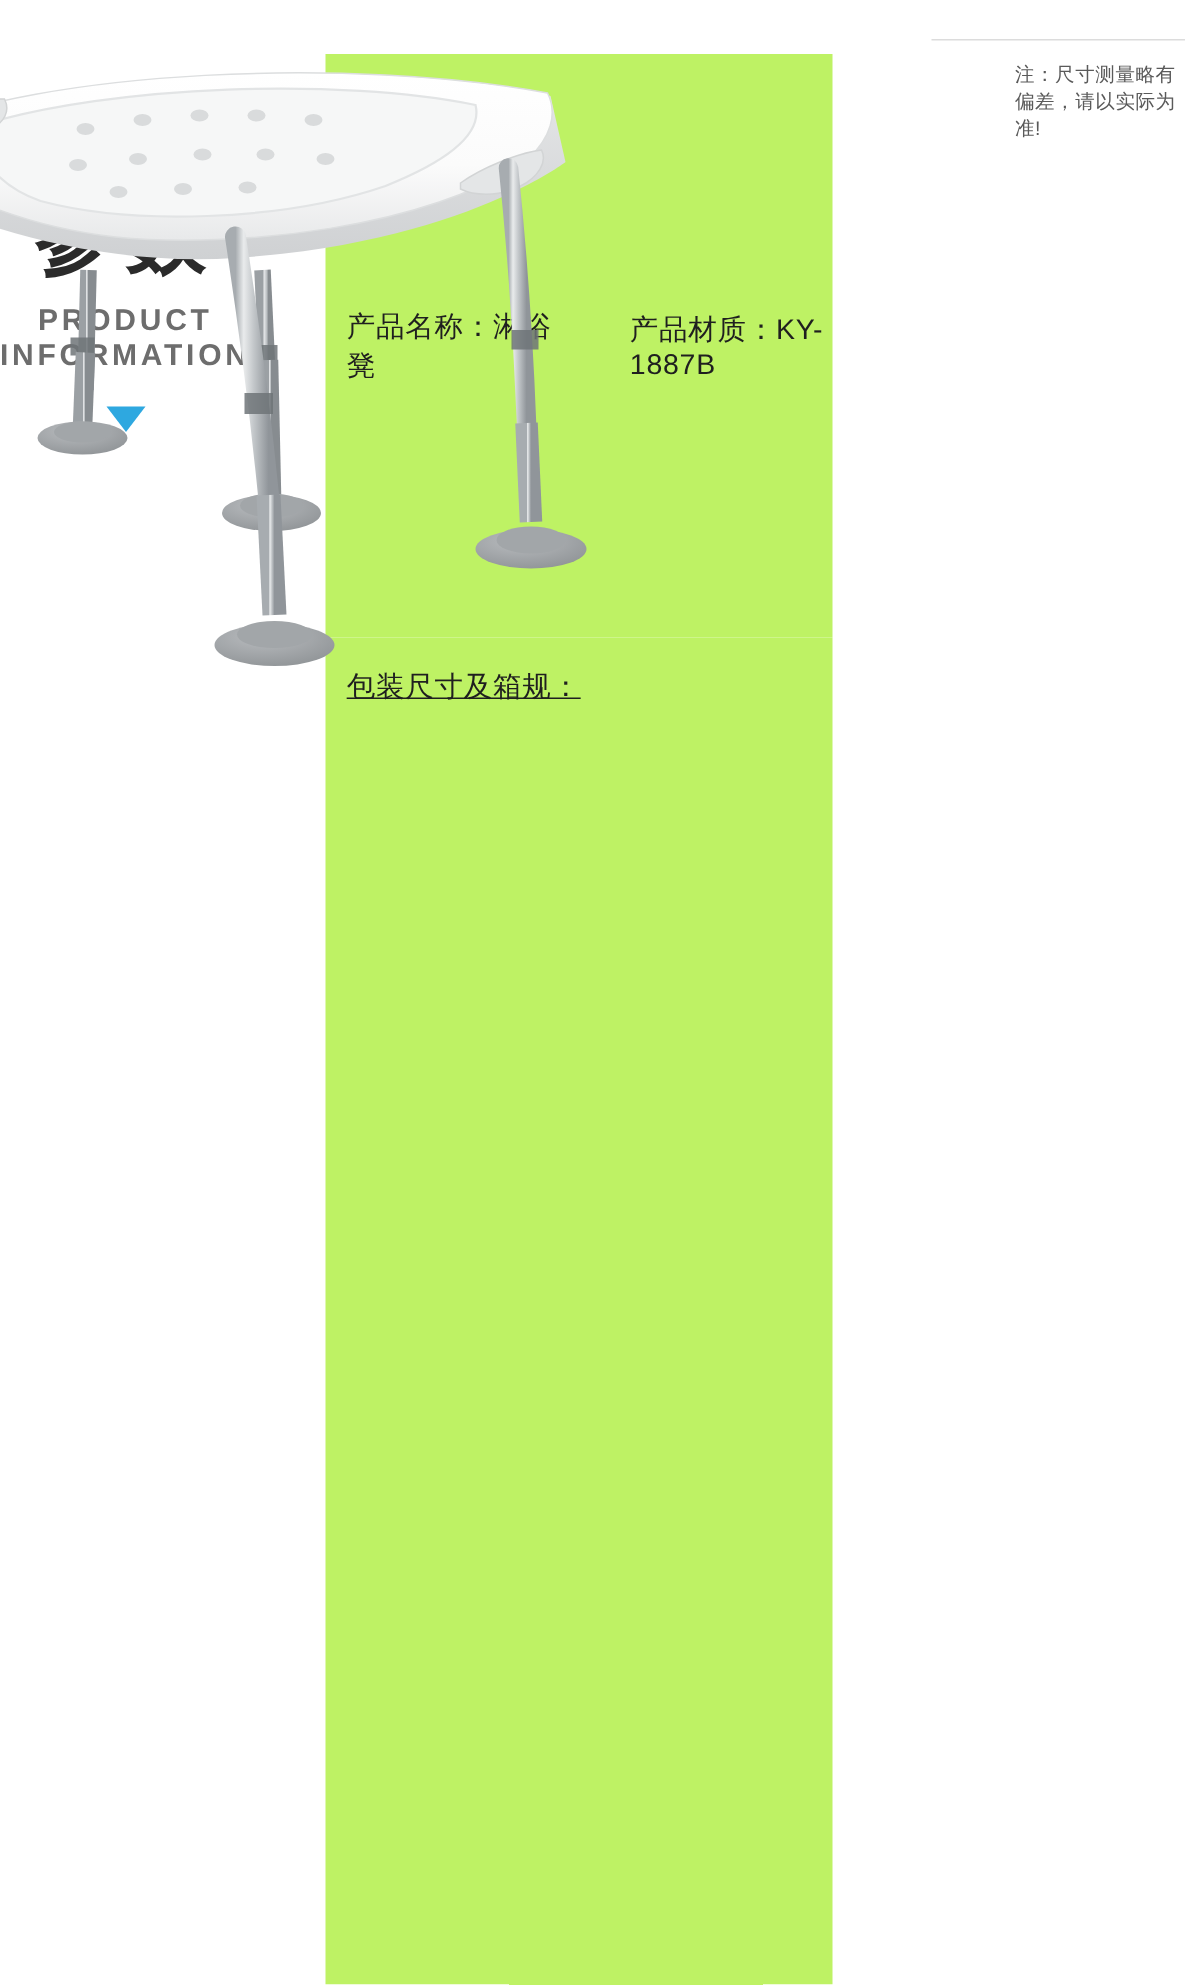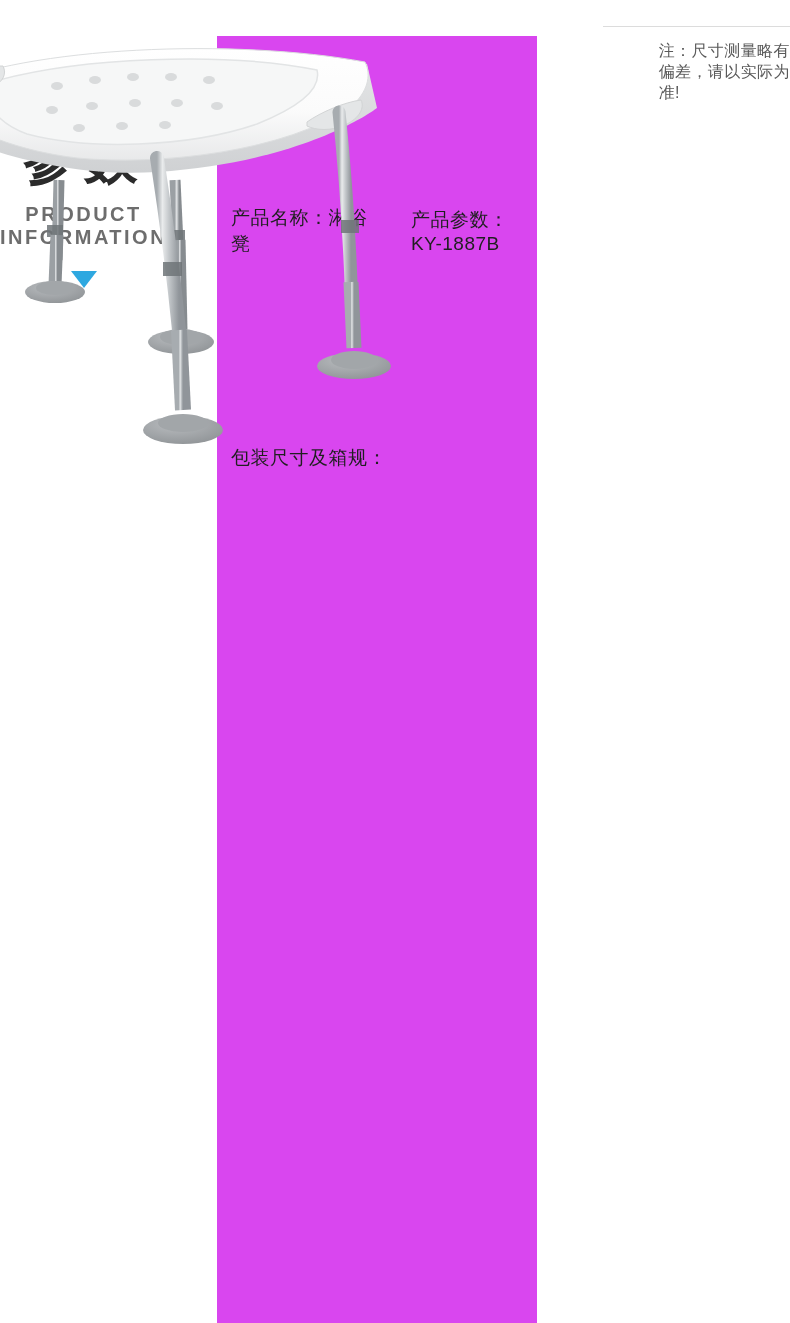--- a/index.html
+++ b/index.html
@@ -71,21 +71,21 @@
   .spec-table {
     margin: 36px 50px 0 50px;
     border-collapse: collapse;
     width: 690px;
     table-layout: fixed;
   }
   .spec-table tr {
     height: 51px;
   }
   .spec-table tr.alt {
-    background: #d946ef;
+    background: #bef264;
     border-radius: 11px;
   }
   .spec-table td {
     vertical-align: middle;
     padding: 0 0 0 14px;
     font-size: 19px;
     color: #1f1f1f;
     letter-spacing: 0.5px;
   }
   .spec-table td.col2 {
@@ -94,28 +94,29 @@
   .lbl {
     font-weight: 400;
   }
   .val {
     font-weight: 400;
   }
   .tall-row td {
     height: 100px;
     vertical-align: top;
     padding-top: 20px;
+    text-decoration: underline;
   }
 
   
   .footer-note {
     margin: 26px 0 0 16px;
     border-top: 1px solid #dcdcdc;
     padding: 14px 0 0 56px;
-    font-size: 16px;
+    font-size: 13px;
     color: #5a5a5a;
     letter-spacing: 0.4px;
   }
 </style>
 </head>
 <body>
 
 <div class="page">
 
   <div class="header">
@@ -222,21 +223,21 @@
     </svg>
   </div>
 
   <table class="spec-table">
     <tbody>
       <tr class="alt">
         <td>
           <span class="lbl">产品名称：</span><span class="val">淋浴凳</span>
         </td>
         <td class="col2">
-          <span class="lbl">产品参数：</span><span class="val">KY-1887B</span>
+          <span class="lbl">产品材质：</span><span class="val">KY-1887B</span>
         </td>
       </tr>
       <tr class="alt tall-row">
         <td colspan="2">
           <span class="lbl">包装尺寸及箱规：</span><span class="val"></span>
         </td>
       </tr>
     </tbody>
   </table>
 

